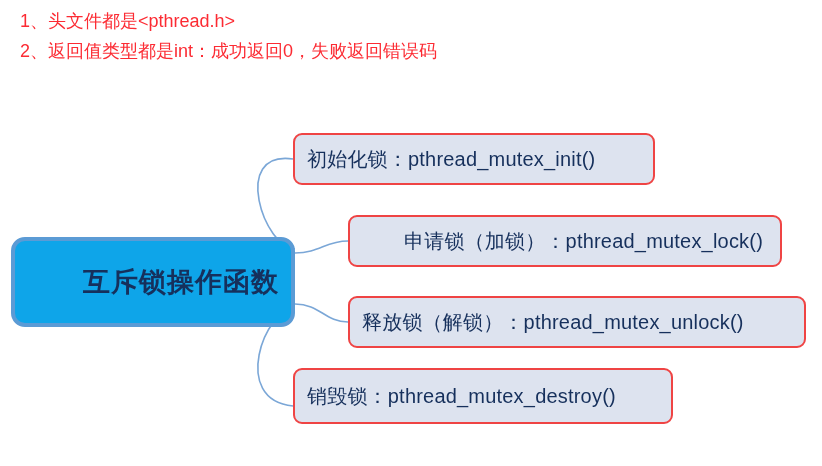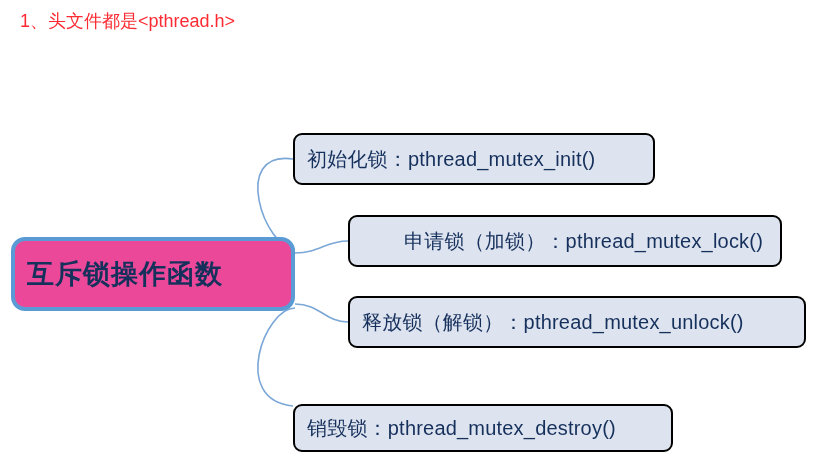--- a/index.html
+++ b/index.html
@@ -44,56 +44,56 @@
     top: 0;
     width: 822px;
     height: 466px;
   }
 
   
   .node {
     position: absolute;
     box-sizing: border-box;
     background: #dde3ef;
-    border: 2px solid #000000;
+    border: 2px solid #ef4444;
     border-radius: 9px;
     display: flex;
     align-items: center;
     justify-content: flex-start;
     white-space: nowrap;
     color: #16305c;
   }
   .node .label {
     font-size: 20px;
     letter-spacing: 0.2px;
     padding: 0 12px;
   }
 
   #root-node {
     left: 11px;
     top: 237px;
     width: 284px;
-    height: 74px;
+    height: 90px;
     border-width: 4px;
     border-radius: 14px;
     border-color: #5b9bd5;
-    background: #ec4899;
-    justify-content: flex-start;
+    background: #0ea5e9;
+    justify-content: flex-end;
   }
   #root-node .label {
     font-size: 27px;
     font-weight: bold;
     color: #16305c;
     letter-spacing: 1px;
   }
 
   #branch-0 { left: 293px; top: 133px; width: 362px;  height: 52px; }
   #branch-1 { left: 348px; top: 215px; width: 434px;  height: 52px; padding-left: 42px; }
   #branch-2 { left: 348px; top: 296px; width: 458px;  height: 52px; }
-  #branch-3 { left: 293px; top: 404px; width: 380px;  height: 48px; }
+  #branch-3 { left: 293px; top: 368px; width: 380px;  height: 56px; }
 </style>
 </head>
 <body>
 
 <div id="diagram">
 
   <svg id="connectors" viewBox="0 0 822 466">
     <path d="M 295,249 C 265,249 230,150 293,159" fill="none" stroke="#7ba7d7" stroke-width="1.6"></path>
     <path d="M 295,253 C 320,253 325,241 348,241" fill="none" stroke="#7ba7d7" stroke-width="1.6"></path>
     <path d="M 295,304 C 320,304 325,322 348,322" fill="none" stroke="#7ba7d7" stroke-width="1.6"></path>
@@ -117,13 +117,14 @@
   </div>
 
   <div class="node" id="branch-3">
     <span class="label">销毁锁：pthread_mutex_destroy()</span>
   </div>
 
 </div>
 
 <div id="notes">
   <div class="note-line">1、头文件都是&lt;pthread.h&gt;</div>
+  <div class="note-line">2、返回值类型都是int：成功返回0，失败返回错误码</div>
 </div>
 
 </body></html>

